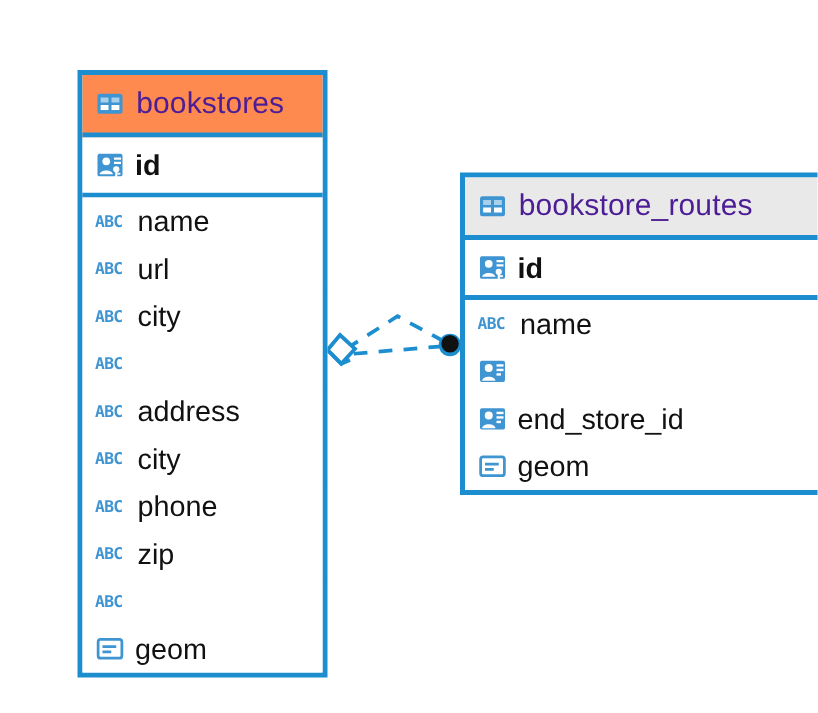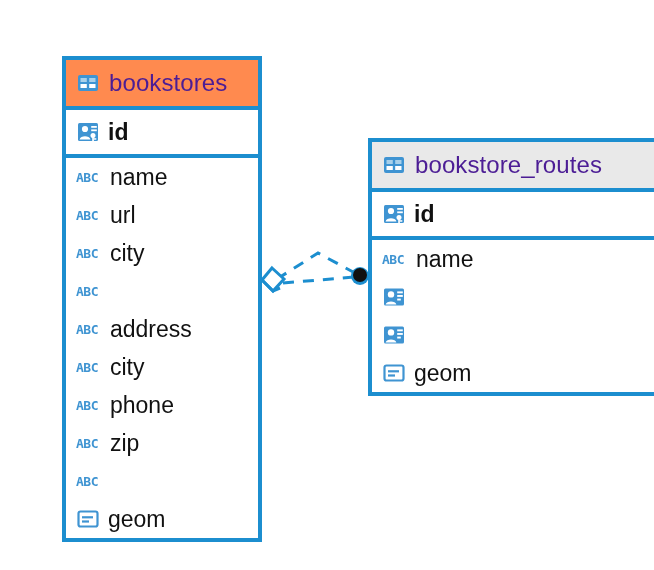--- a/index.html
+++ b/index.html
@@ -285,20 +285,21 @@
         <span class="icon">
           <svg viewBox="0 0 24 24">
             <rect x="2" y="3.5" width="20" height="17" rx="1.5" fill="#3f94d2"></rect>
             <circle cx="9" cy="9.4" r="3.2" fill="#ffffff"></circle>
             <path d="M3.6 19.6 C4.4 15.3 13.6 15.3 14.4 19.6 Z" fill="#ffffff"></path>
             <rect x="15.2" y="6.4" width="5.6" height="1.9" fill="#ffffff"></rect>
             <rect x="15.2" y="10" width="5.6" height="1.9" fill="#ffffff"></rect>
             <rect x="15.2" y="13.6" width="3.6" height="1.9" fill="#ffffff"></rect>
           </svg>
         </span>
+        <span class="field-name">end_store_id</span>
       </div>
 
       <div class="field">
         <span class="icon">
           <svg viewBox="0 0 24 24">
             <rect x="2.5" y="4.5" width="19" height="15" rx="2" fill="#ffffff" stroke="#3f94d2" stroke-width="2.2"></rect>
             <rect x="6" y="9.2" width="11" height="2.2" fill="#3f94d2"></rect>
             <rect x="6" y="13.4" width="7" height="2.2" fill="#3f94d2"></rect>
           </svg>
         </span>

